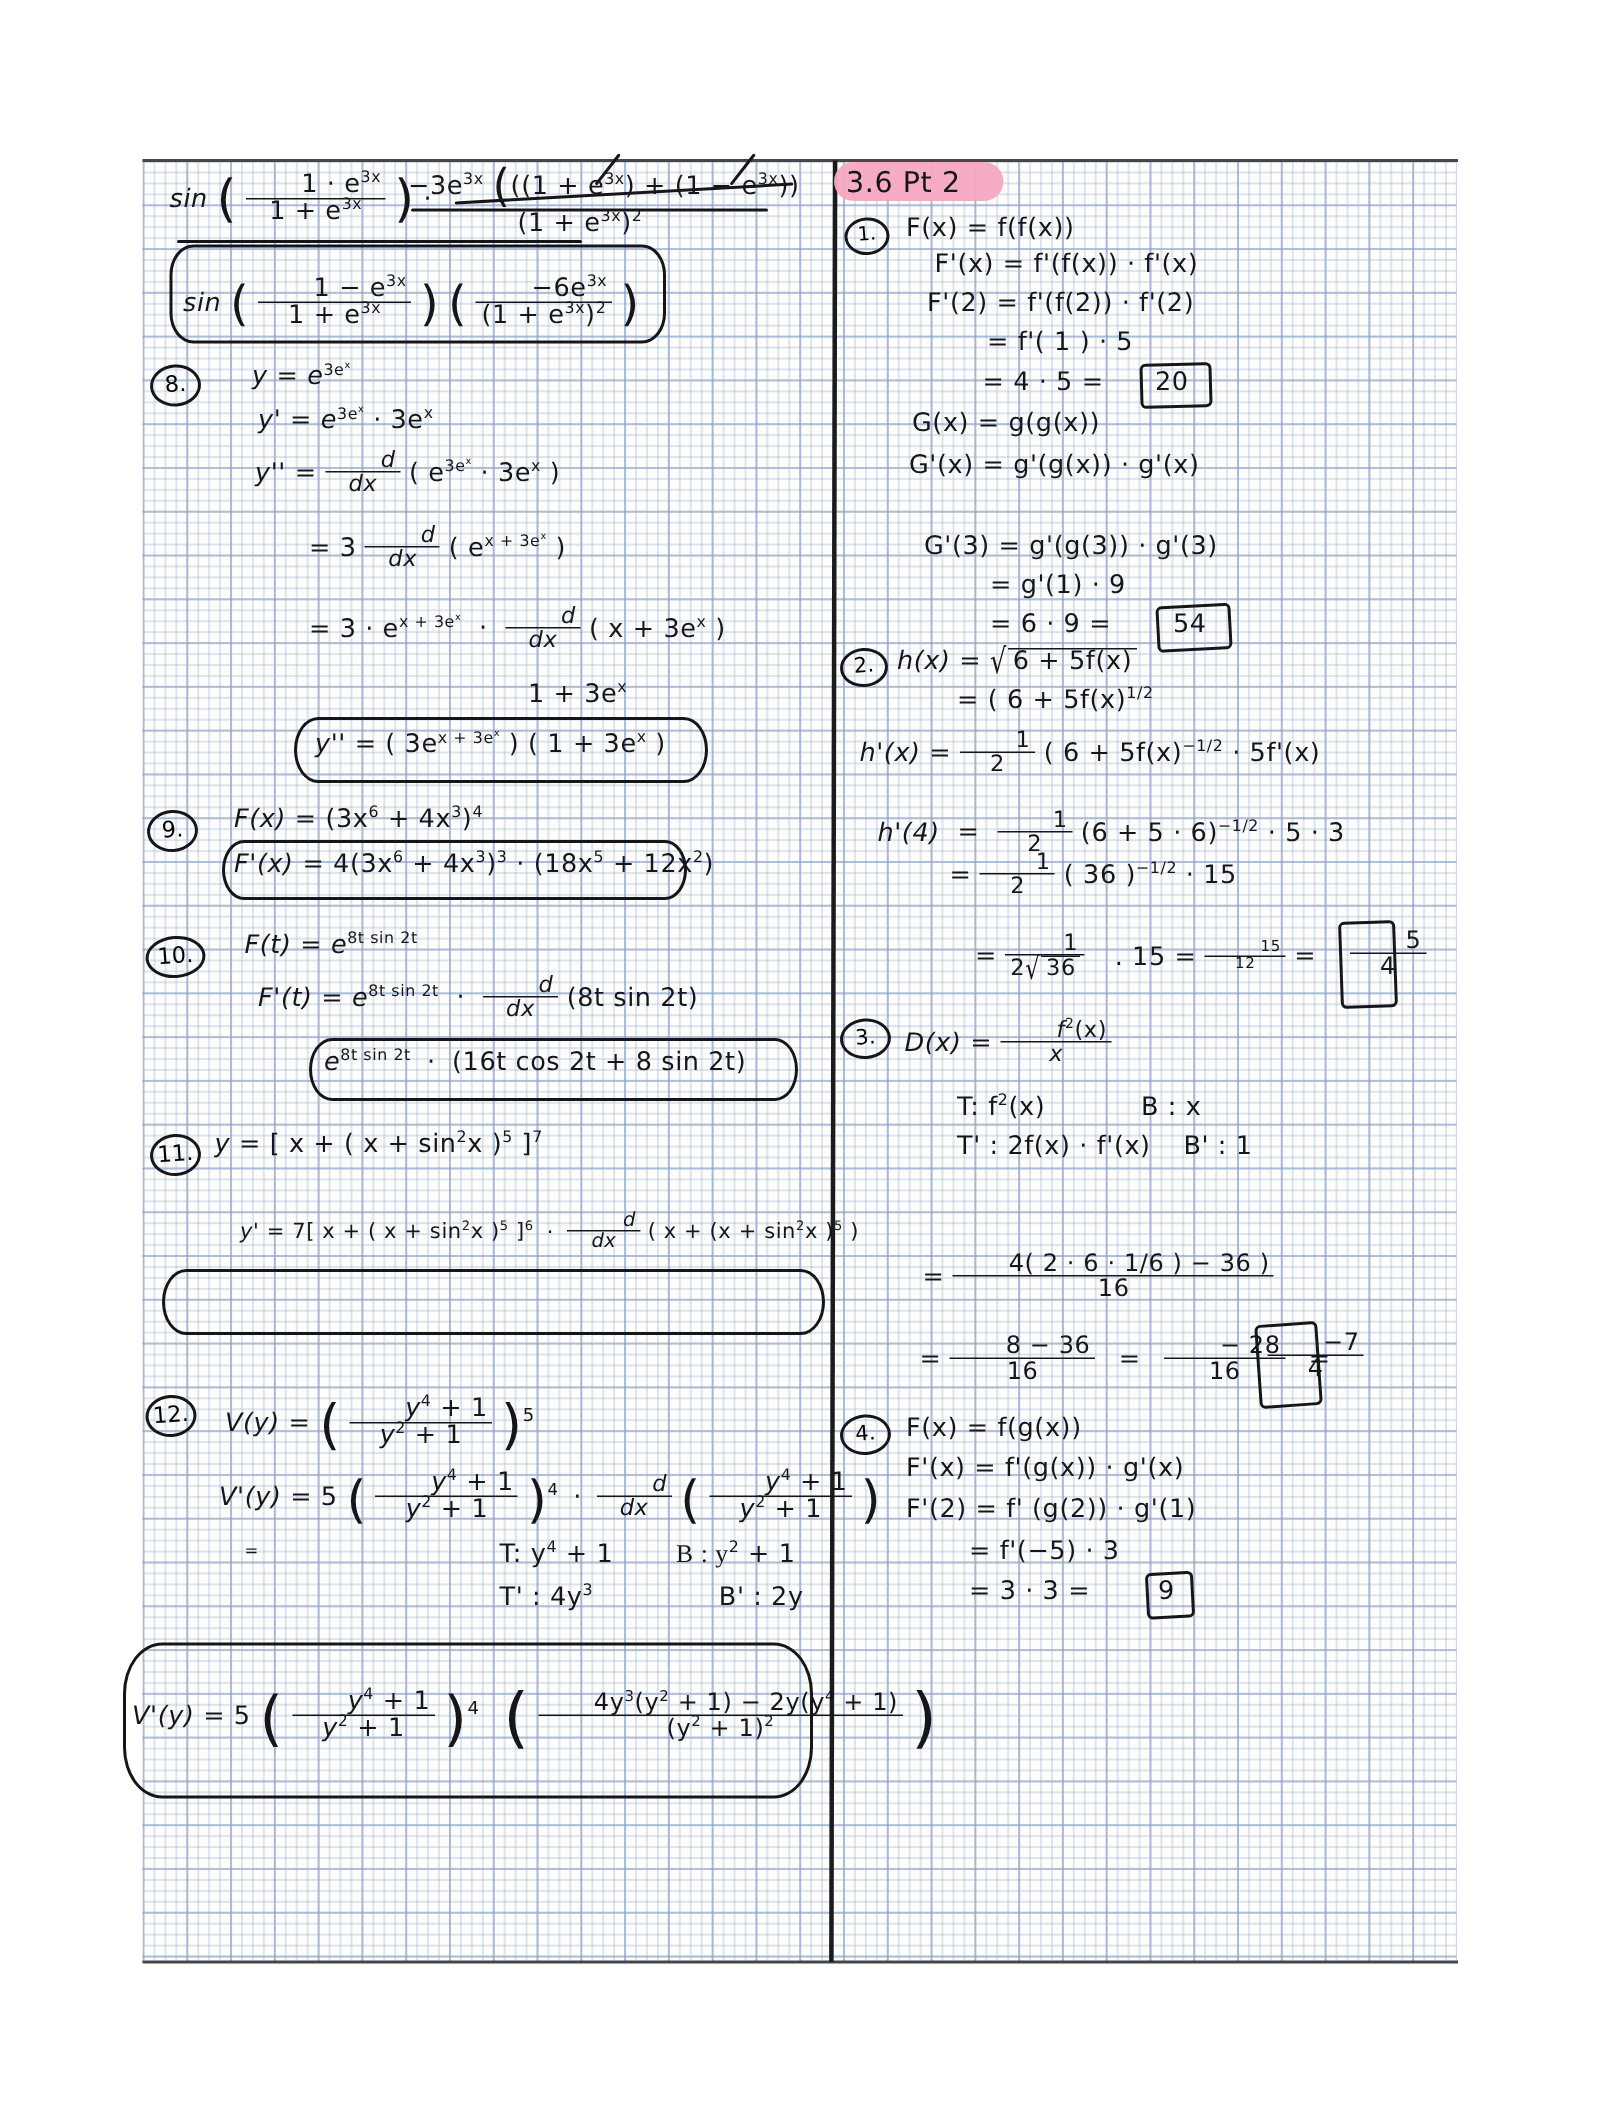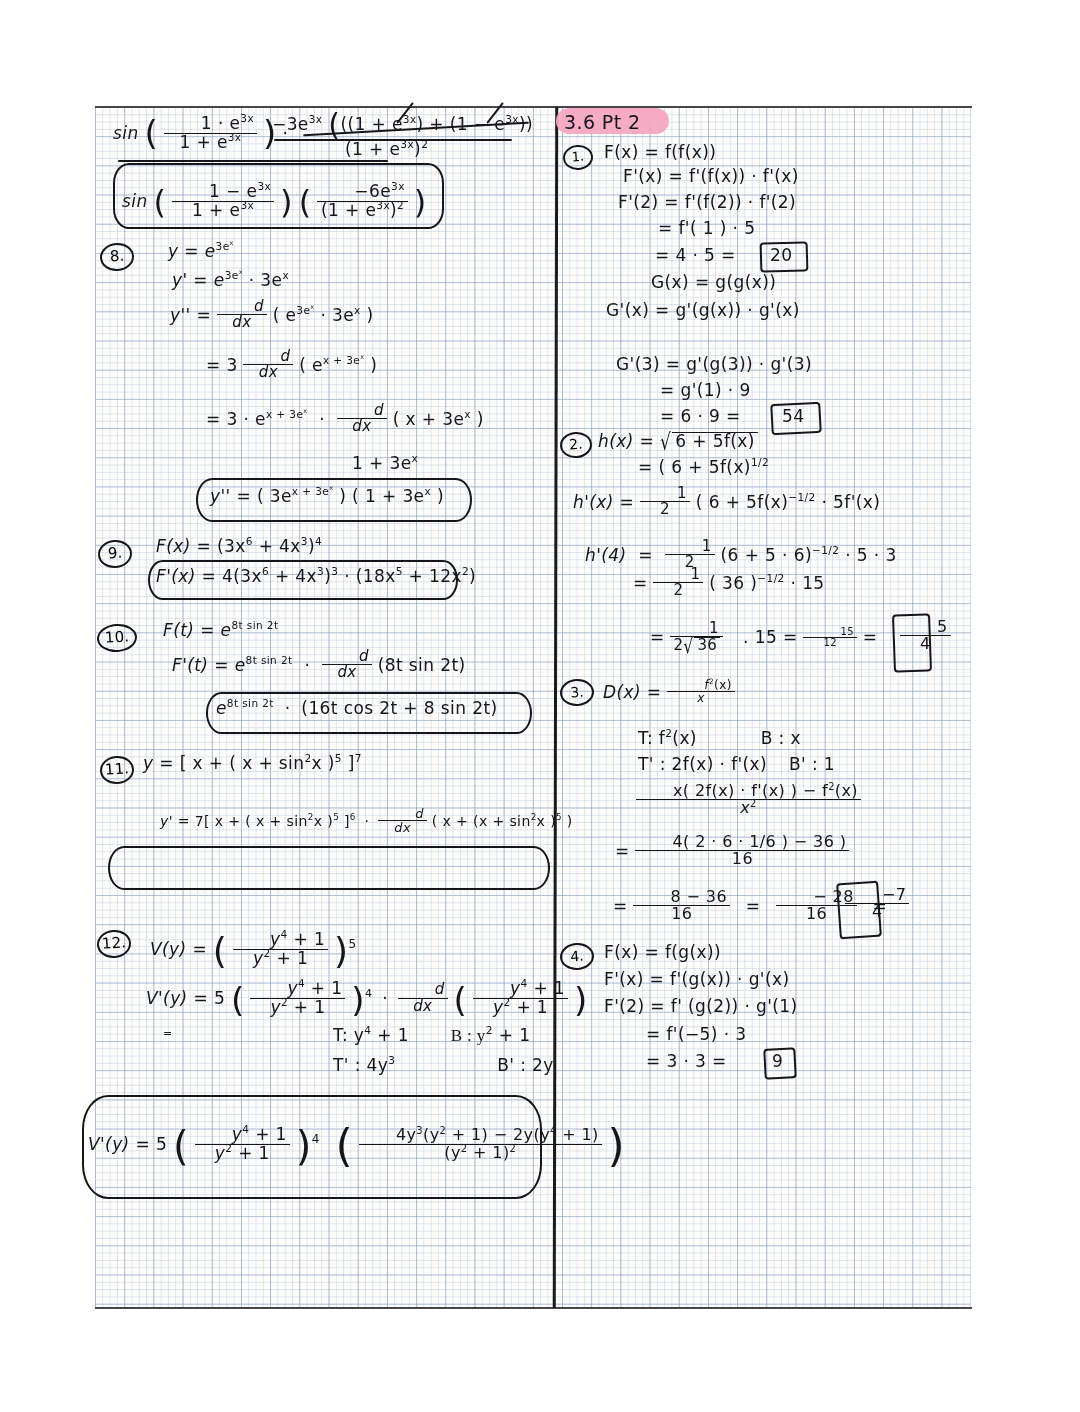--- a/index.html
+++ b/index.html
@@ -239,21 +239,21 @@
   </div>
 
   <div class="hw xs" style="left:163px;top:1028px;">=</div>
 
   <div class="hw" style="left:333px;top:1027px;">
     <span>T:  y</span><sup>4</sup><span> + 1</span>
     <span style="padding-left:36px;font-family:Liberation Serif, serif;">B : y</span><sup>2</sup><span> + 1</span>
   </div>
   <div class="hw" style="left:333px;top:1057px;">
     <span>T' :  4y</span><sup>3</sup>
-    <span style="padding-left:78px;margin-left:18px;">B' : 2y</span>
+    <span style="padding-left:78px;">B' : 2y</span>
   </div>
 
   <div class="boxed" style="left:82px;top:1095px;width:456px;height:100px;border-radius:26px/34px;"></div>
   <div class="hw" style="left:88px;top:1112px;">
     <span class="ital">V'(y)</span>
     <span>= 5</span>
     <span style="font-size:40px;position:relative;top:10px;">(</span>
     <span class="frac" style="font-size:17px;"><span class="n"><span class="ital">y</span><sup>4</sup><span> + 1</span></span><span class="d"><span class="ital">y</span><sup>2</sup><span> + 1</span></span></span>
     <span style="font-size:40px;position:relative;top:10px;">)</span><sup style="font-size:12px;">4</sup>
     <span style="font-size:44px;position:relative;top:11px;padding-left:10px;">(</span>
@@ -266,21 +266,21 @@
 
   <div class="circnum" style="left:563px;top:145px;width:26px;height:21px;line-height:20px;font-size:13px;">1.</div>
   <div class="hw" style="left:604px;top:144px;">F(x) = f(f(x))</div>
   <div class="hw" style="left:623px;top:168px;">F'(x) = f'(f(x)) · f'(x)</div>
   <div class="hw" style="left:618px;top:194px;">F'(2) = f'(f(2)) · f'(2)</div>
   <div class="hw" style="left:658px;top:220px;">= f'( 1 )    ·    5</div>
   <div class="hw" style="left:655px;top:247px;">= 4  · 5 =</div>
   <div class="boxsq" style="left:760px;top:242px;width:44px;height:26px;"></div>
   <div class="hw" style="left:770px;top:247px;">20</div>
 
-  <div class="hw" style="left:608px;top:274px;padding-left:43px;">G(x) = g(g(x))</div>
+  <div class="hw" style="left:608px;top:274px;">G(x) = g(g(x))</div>
   <div class="hw" style="left:606px;top:302px;">G'(x) = g'(g(x))  · g'(x)</div>
   <div class="hw" style="left:616px;top:356px;">G'(3) = g'(g(3)) · g'(3)</div>
   <div class="hw" style="left:660px;top:382px;">= g'(1)  ·  9</div>
   <div class="hw" style="left:660px;top:408px;">=  6   · 9  =</div>
   <div class="boxsq" style="left:771px;top:403px;width:46px;height:27px;transform:rotate(-3deg);"></div>
   <div class="hw" style="left:782px;top:408px;">54</div>
 
   <div class="circnum" style="left:560px;top:432px;width:28px;height:22px;line-height:21px;font-size:14px;">2.</div>
   <div class="hw" style="left:598px;top:432px;">
     <span class="ital">h(x)  =</span>
@@ -316,32 +316,29 @@
     <span>=</span>
   </div>
   <div class="boxsq" style="left:893px;top:614px;width:34px;height:54px;transform:rotate(-2deg);"></div>
   <div class="hw" style="left:900px;top:620px;">
     <span class="frac" style="font-size:16px;"><span class="n">5</span><span class="d">4</span></span>
   </div>
 
   <div class="circnum" style="left:560px;top:679px;width:30px;height:23px;line-height:22px;font-size:14px;">3.</div>
   <div class="hw" style="left:603px;top:680px;">
     <span class="ital">D(x) =</span>
-    <span class="frac" style="font-size:12px;"><span class="n"><span class="ital">f</span><sup>2</sup><span>(x)</span></span><span class="d ital">x</span></span>
+    <span class="frac" style="font-size:15px;"><span class="n"><span class="ital">f</span><sup>2</sup><span>(x)</span></span><span class="d ital">x</span></span>
   </div>
   <div class="hw" style="left:638px;top:730px;">
     <span>T:  f</span><sup>2</sup><span>(x)</span>
     <span style="padding-left:58px;">B : x</span>
   </div>
   <div class="hw" style="left:638px;top:756px;">
     <span>T' :  2f(x) · f'(x)</span>
     <span style="padding-left:16px;">B' : 1</span>
-  </div>
-  <div class="hw" style="left:636px;top:784px;">
-    <span class="frac" style="font-size:16px;"><span class="n"><span>x( 2f(x) · f'(x) ) −  f</span><sup>2</sup><span>(x)</span></span><span class="d"><span class="ital">x</span><sup>2</sup></span></span>
   </div>
   <div class="hw" style="left:615px;top:835px;">
     <span>=</span>
     <span class="frac" style="font-size:16px;"><span class="n">4( 2 · 6 · 1/6 ) − 36 )</span><span class="d">16</span></span>
   </div>
   <div class="hw" style="left:613px;top:890px;">
     <span>=</span>
     <span class="frac" style="font-size:16px;"><span class="n">8 − 36</span><span class="d">16</span></span>
     <span style="padding:0 10px;">=</span>
     <span class="frac" style="font-size:16px;"><span class="n">− 28</span><span class="d">16</span></span>

